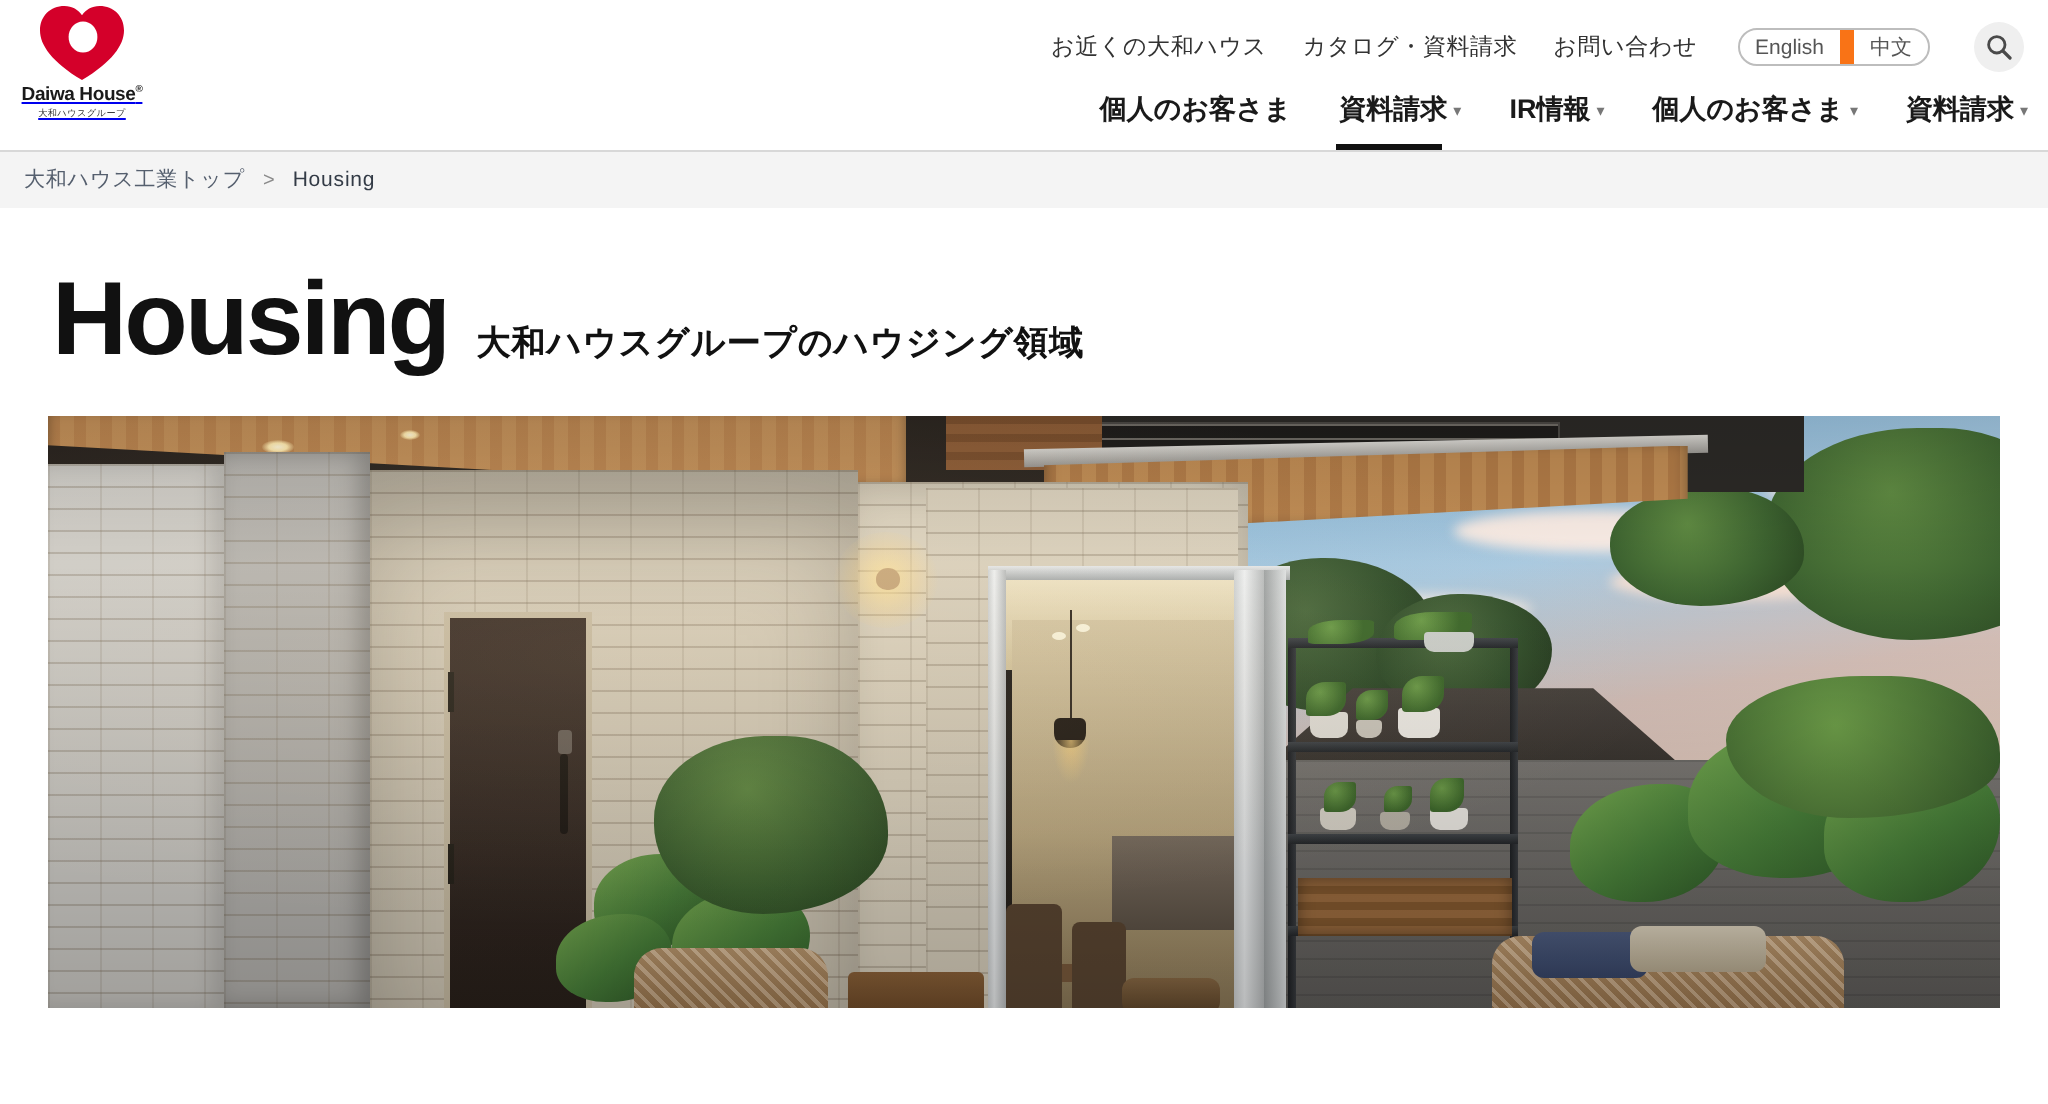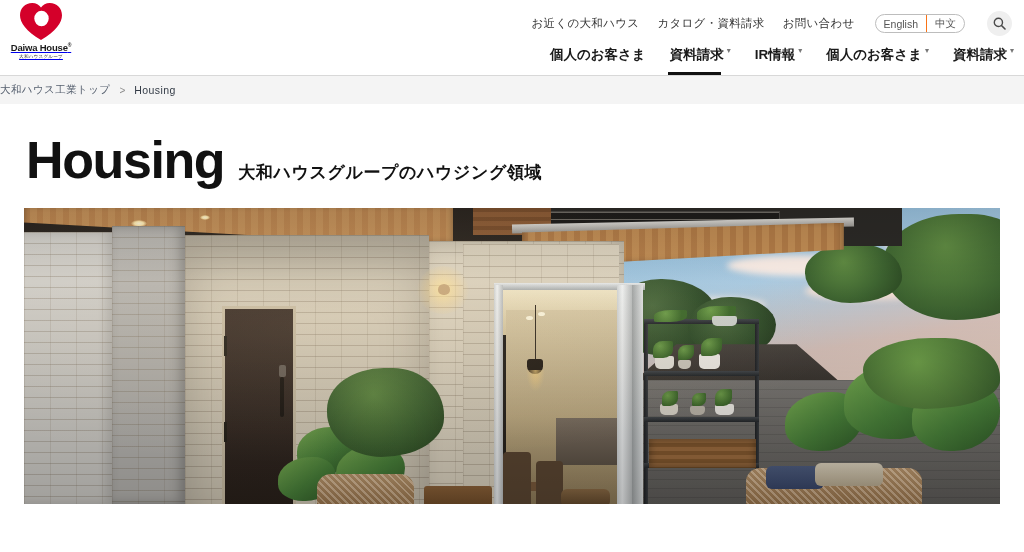--- a/index.html
+++ b/index.html
@@ -82,38 +82,38 @@
     margin-left: 2px;
   }
   .lang-opt {
     font-size: 10.5px;
     color: #555555;
     padding: 0 8px;
     display: flex; align-items: center;
     white-space: nowrap;
     text-align: right;
   }
-  .lang-opt + .lang-opt { border-left: 1px solid #f97316; }
+  .lang-opt + .lang-opt { border-left: 7px solid #f97316; }
   .search-btn {
     width: 25px; height: 25px;
     border-radius: 50%;
     background: #efefef;
     display: flex; align-items: center; justify-content: center;
     margin-left: 4px;
   }
 
   
   .main-nav {
     position: absolute; right: 10px; bottom: 0;
     display: flex; align-items: flex-end; gap: 24px;
     height: 36px;
   }
   .nav-item {
     position: relative;
-    display: flex; align-items: flex-start; gap: 3px;
+    display: flex; align-items: center; gap: 3px;
     font-size: 13.5px;
     color: #1a1a1a;
     font-weight: bold;
     white-space: nowrap;
     padding-bottom: 11px;
     cursor: pointer;
   }
   .nav-item .caret {
     font-size: 8px;
     color: #777777;
@@ -126,20 +126,21 @@
     left: -2px; right: 10px; bottom: 0;
     height: 3px;
     background: #111111;
   }
 
   
   .breadcrumb {
     height: 28px;
     background: #f4f4f4;
     display: flex; align-items: center;
+    padding-left: 12px;
     gap: 9px;
   }
   .crumb {
     font-size: 10.5px;
     color: #555f6e;
     text-decoration: none;
     letter-spacing: 0.4px;
     white-space: nowrap;
   }
   .crumb-sep { font-size: 10px; color: #8b8b8b; }

